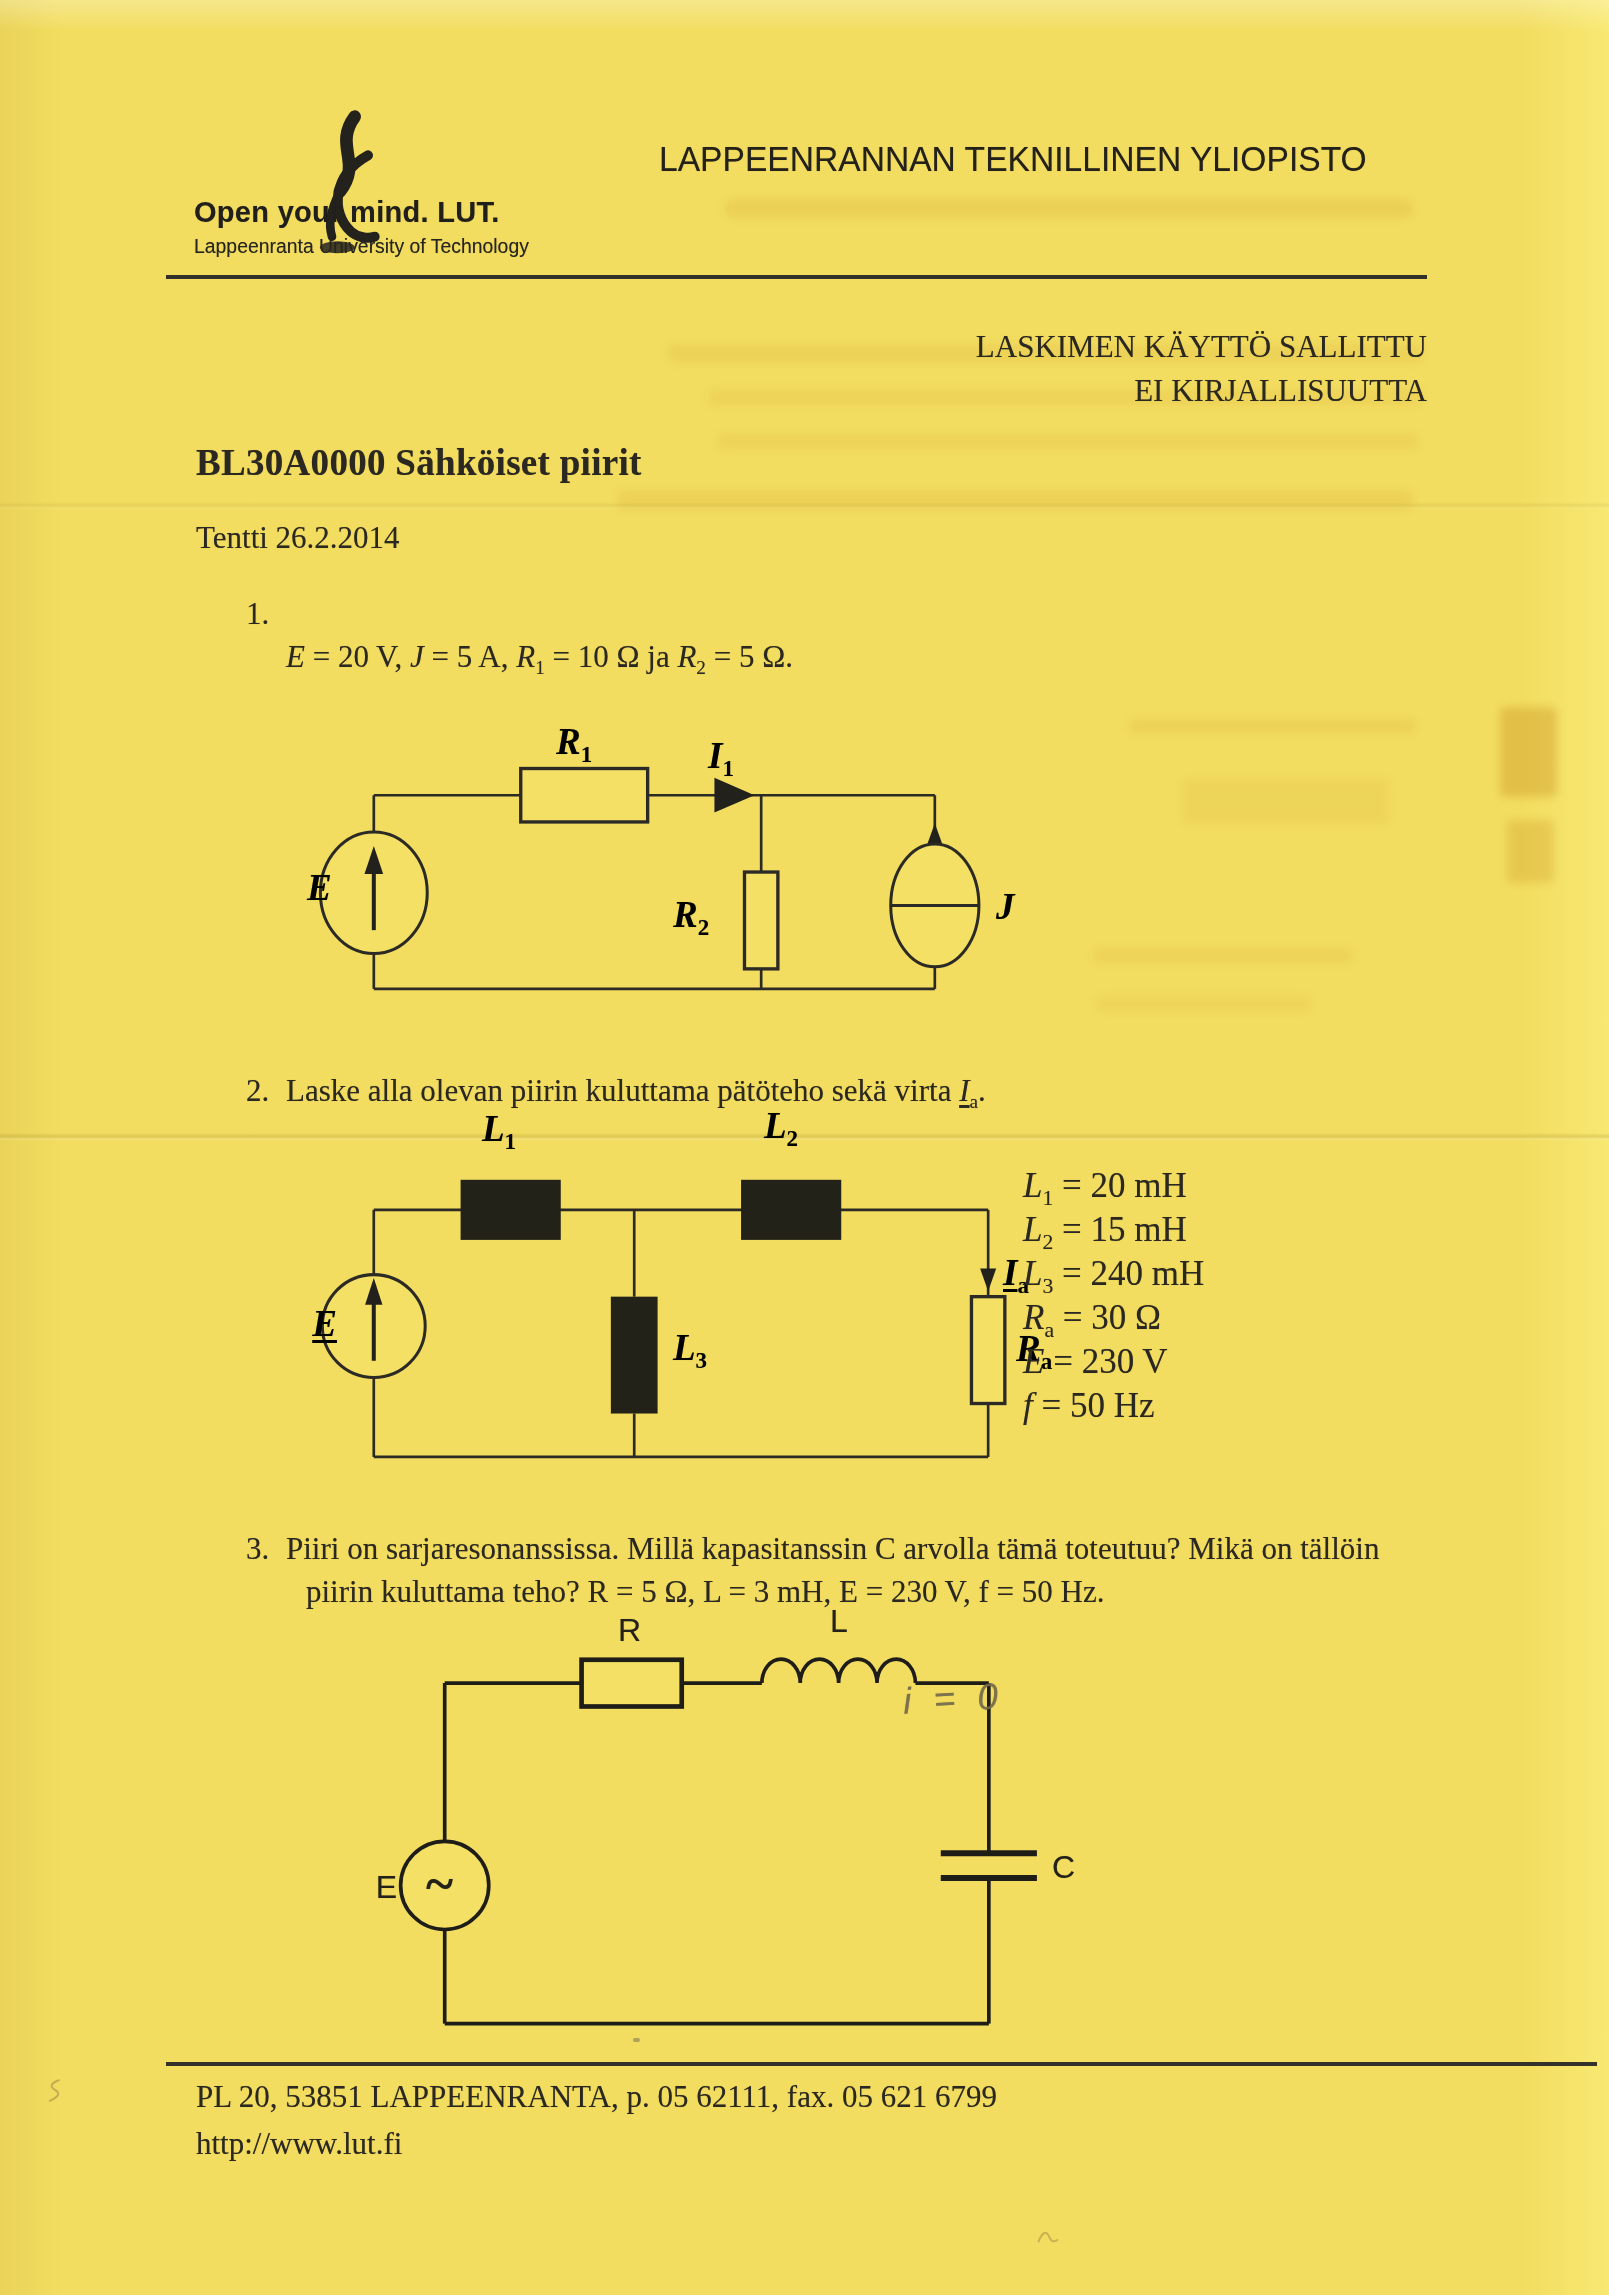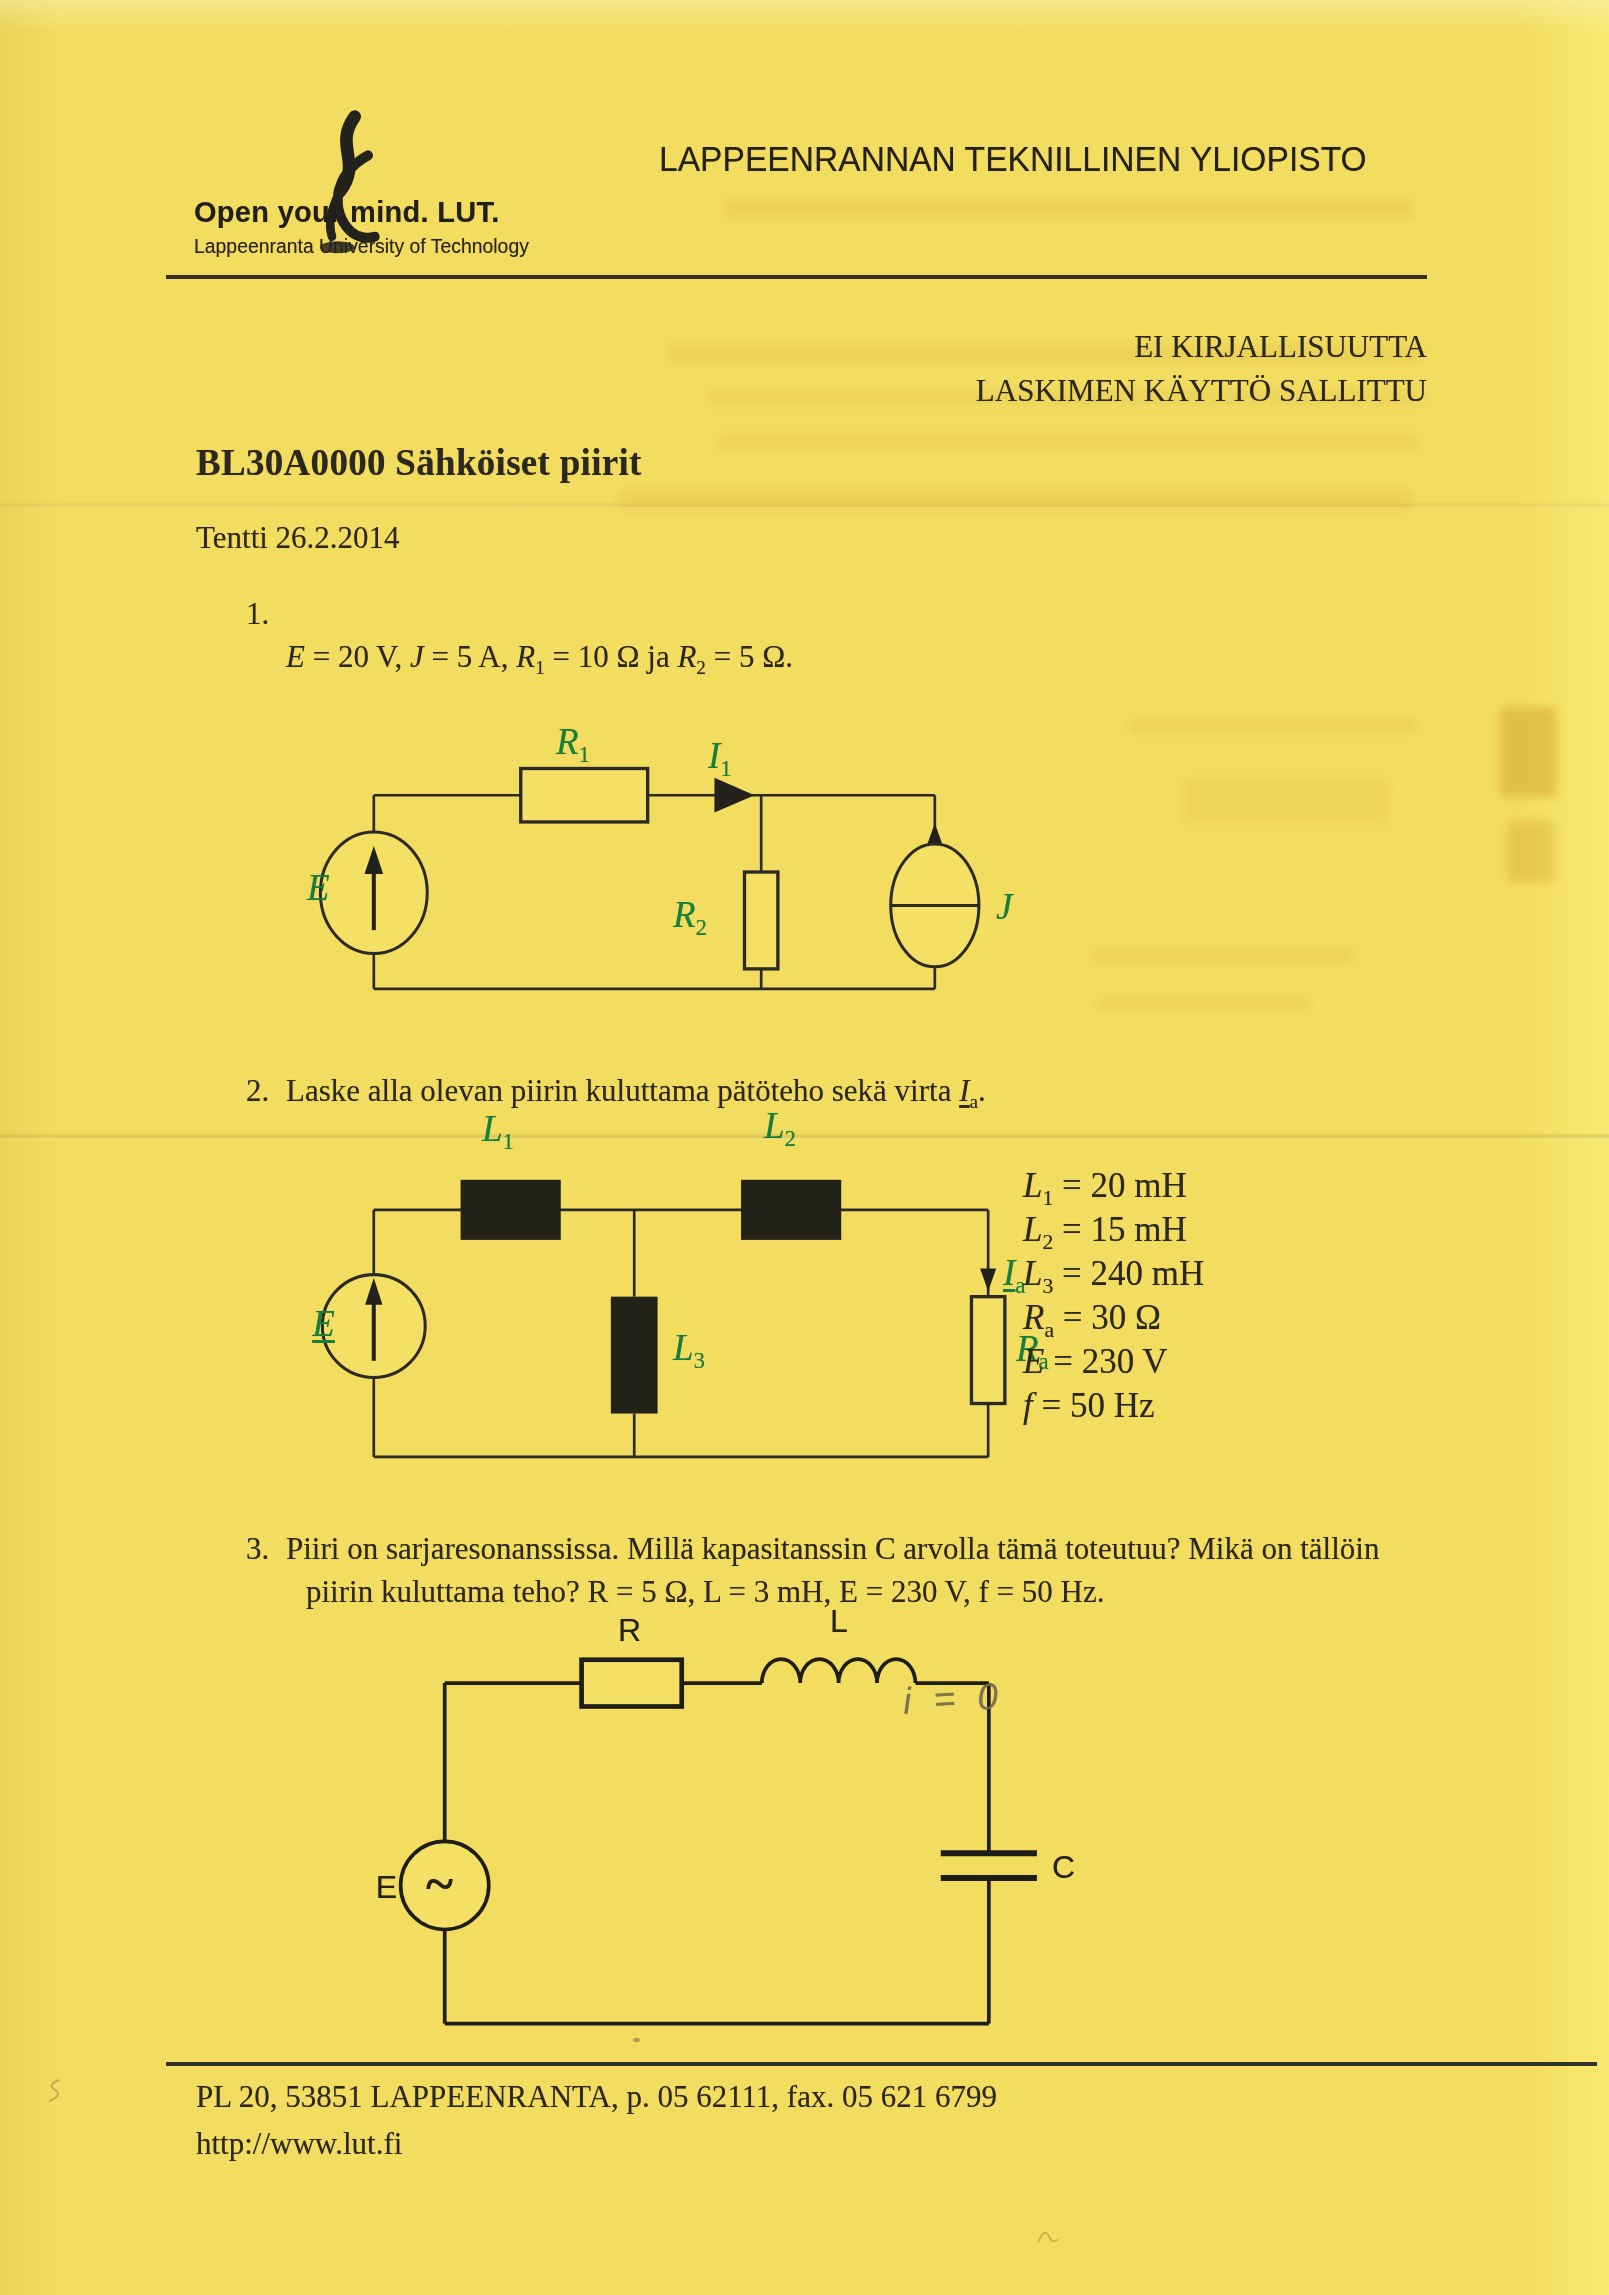--- a/index.html
+++ b/index.html
@@ -46,21 +46,21 @@
   .pnum{position:absolute;font-size:31px;}
   .pline{position:absolute;font-size:31px;}
   .pline i,.vrow i{font-style:italic;}
   sub{font-size:.62em;}
   .under{text-decoration:underline;text-underline-offset:4px;text-align:right;}
   .values{position:absolute;left:1023px;top:1164px;font-size:35px;line-height:44px;}
   .vrow{height:44px;white-space:nowrap;}
   
   .circuit{position:absolute;}
   .circuit svg{position:absolute;left:0;top:0;overflow:visible;}
-  .clabel{position:absolute;font-style:italic;font-size:37px;color:#15803d;white-space:nowrap;}
+  .clabel{position:absolute;font-style:italic;font-size:37px;color:#000000;white-space:nowrap;font-weight:bold;}
   .clabel sub{font-style:normal;font-size:23px;}
   .slabel{position:absolute;font-family:"Liberation Sans","DejaVu Sans",sans-serif;
     font-size:32px;color:#232119;white-space:nowrap;}
   .tilde{position:absolute;font-size:52px;font-weight:bold;color:#232119;}
   .hand{position:absolute;left:903px;top:1678px;font-family:"Liberation Sans","DejaVu Sans",sans-serif;
     font-style:italic;font-size:37px;letter-spacing:6px;color:rgba(118,108,80,.85);
     transform:rotate(-3deg);}
   .pencil{position:absolute;pointer-events:none;}
   .txtsoft{text-shadow:0 0 0.7px rgba(70,60,25,.45);}
 </style>
@@ -94,22 +94,22 @@
       <path d="M70,128 C56,156 52,176 58,196" stroke-width="13"></path>
     </g>
     <ellipse cx="66" cy="212" rx="26" ry="9" fill="#24221d" opacity=".85"></ellipse>
   </svg>
   <div class="abs tagline">Open your mind. LUT.</div>
   <div class="abs tagline-sub">Lappeenranta University of Technology</div>
   <div class="abs uni">LAPPEENRANNAN TEKNILLINEN YLIOPISTO</div>
   <div class="divider div-hdr"></div>
 
   <div class="rules">
+    <div>LASKIMEN KÄYTTÖ SALLITTU</div>
     <div>EI KIRJALLISUUTTA</div>
-    <div>LASKIMEN KÄYTTÖ SALLITTU</div>
   </div>
   <div class="abs course">BL30A0000 Sähköiset piirit</div>
   <div class="abs date">Tentti 26.2.2014</div>
 
   <div class="pnum" style="left:246px;top:596px;">1.</div>
   <div class="pline" style="left:286px;top:639px;">
     <i>E</i><span> = 20 V, </span><i>J</i><span> = 5 A, </span><i>R</i><sub>1</sub><span> = 10 Ω ja </span><i>R</i><sub>2</sub><span> = 5 Ω.</span>
   </div>
 
   <div class="circuit" style="left:287px;top:695px;width:748px;height:314px;">

